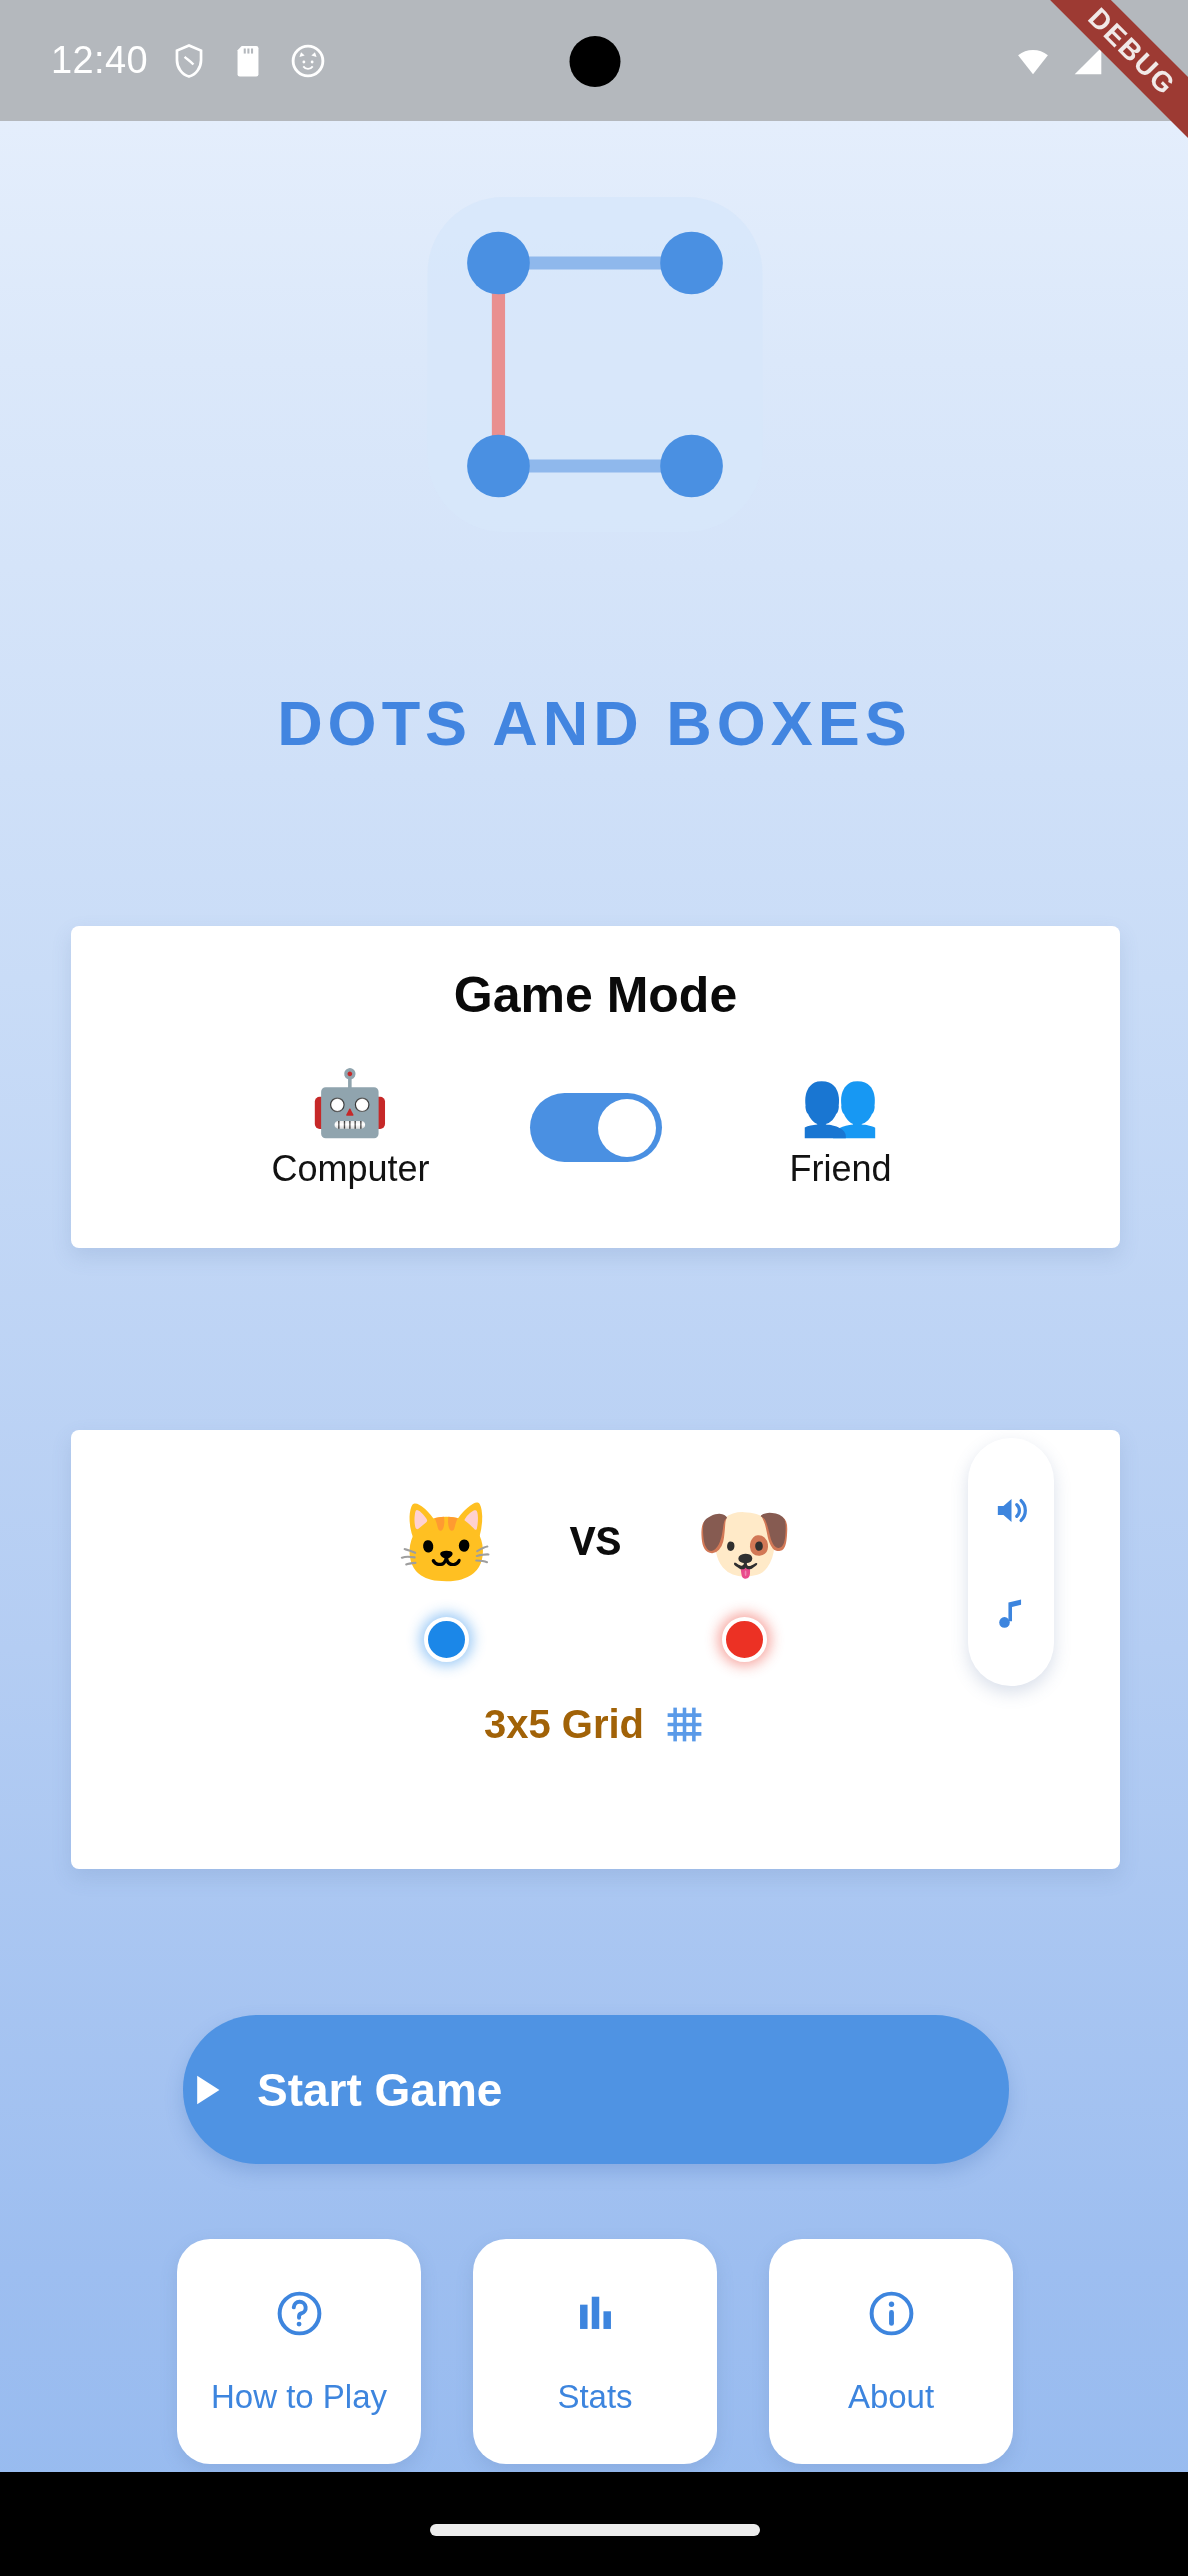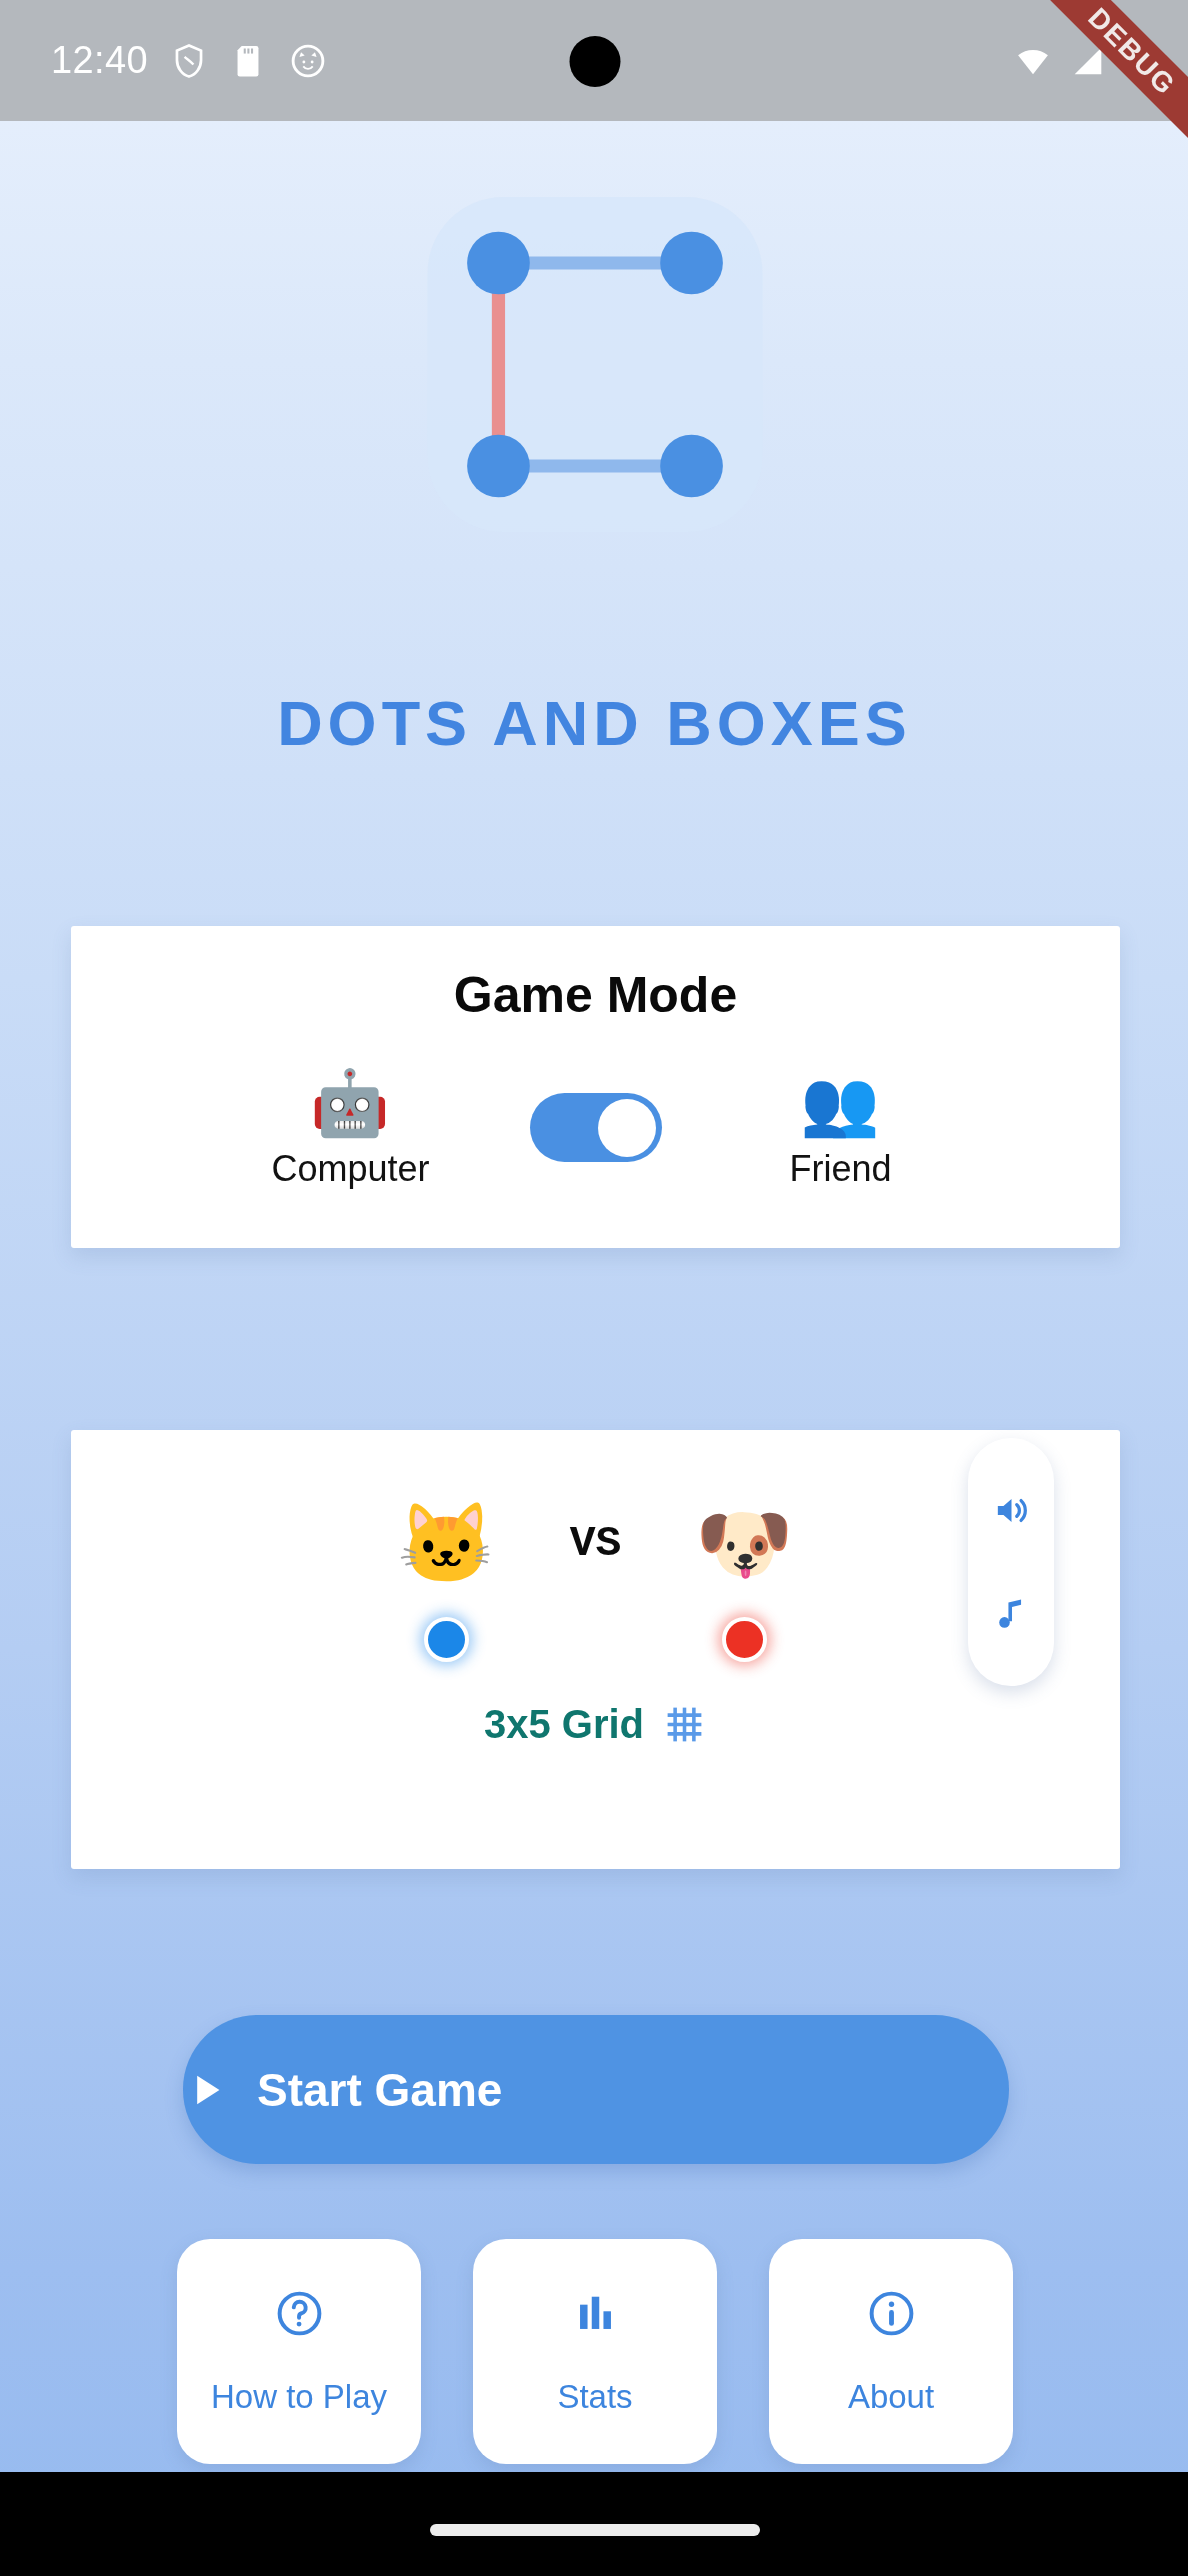--- a/index.html
+++ b/index.html
@@ -70,21 +70,21 @@
   .title-big {
     position:absolute; top:687px; left:0; width:1189px;
     text-align:center;
     font-size:63px; color:#4285e0; font-weight:bold; letter-spacing:5px;
   }
 
   
   .card {
     position:absolute;
     background:#fff;
-    border-radius:3px;
+    border-radius:8px;
     box-shadow:0 8.3px 20px rgba(80,110,160,0.16);
   }
   .card-mode { top:926px; left:71px; width:1049px; height:322px; }
   .card-vs   { top:1430px; left:71px; width:1049px; height:439px; }
 
   .mode-title {
     position:absolute; top:40px; left:0; width:100%;
     text-align:center; font-size:50px; font-weight:bold; color:#0a0a0a;
   }
   .mode-row {
@@ -118,21 +118,21 @@
   .dot-slot { width:157px; display:flex; justify-content:center; }
   .dot-gap { width:91px; }
   .pdot { width:45px; height:45px; border-radius:50%; border:4.1px solid #fff; }
   .pdot.blue { background:#1b87e8; box-shadow:0 0 13.2px 4.1px rgba(40,140,235,0.45); }
   .pdot.red  { background:#ec3124; box-shadow:0 0 13.2px 4.1px rgba(236,49,36,0.42); }
 
   .grid-row {
     position:absolute; top:272px; left:0; width:100%;
     display:flex; align-items:center; justify-content:center; gap:18px;
   }
-  .grid-label { font-size:40px; font-weight:bold; color:#0f766e; }
+  .grid-label { font-size:40px; font-weight:bold; color:#a16207; }
 
   
   .side-panel {
     position:absolute; top:1438px; left:968px;
     width:86px; height:248px;
     background:#fff; border-radius:43px;
     box-shadow:0 6.6px 16.5px rgba(80,110,160,0.22);
     display:flex; flex-direction:column; align-items:center;
     justify-content:space-around; padding:21.5px 0;
     z-index:20;

